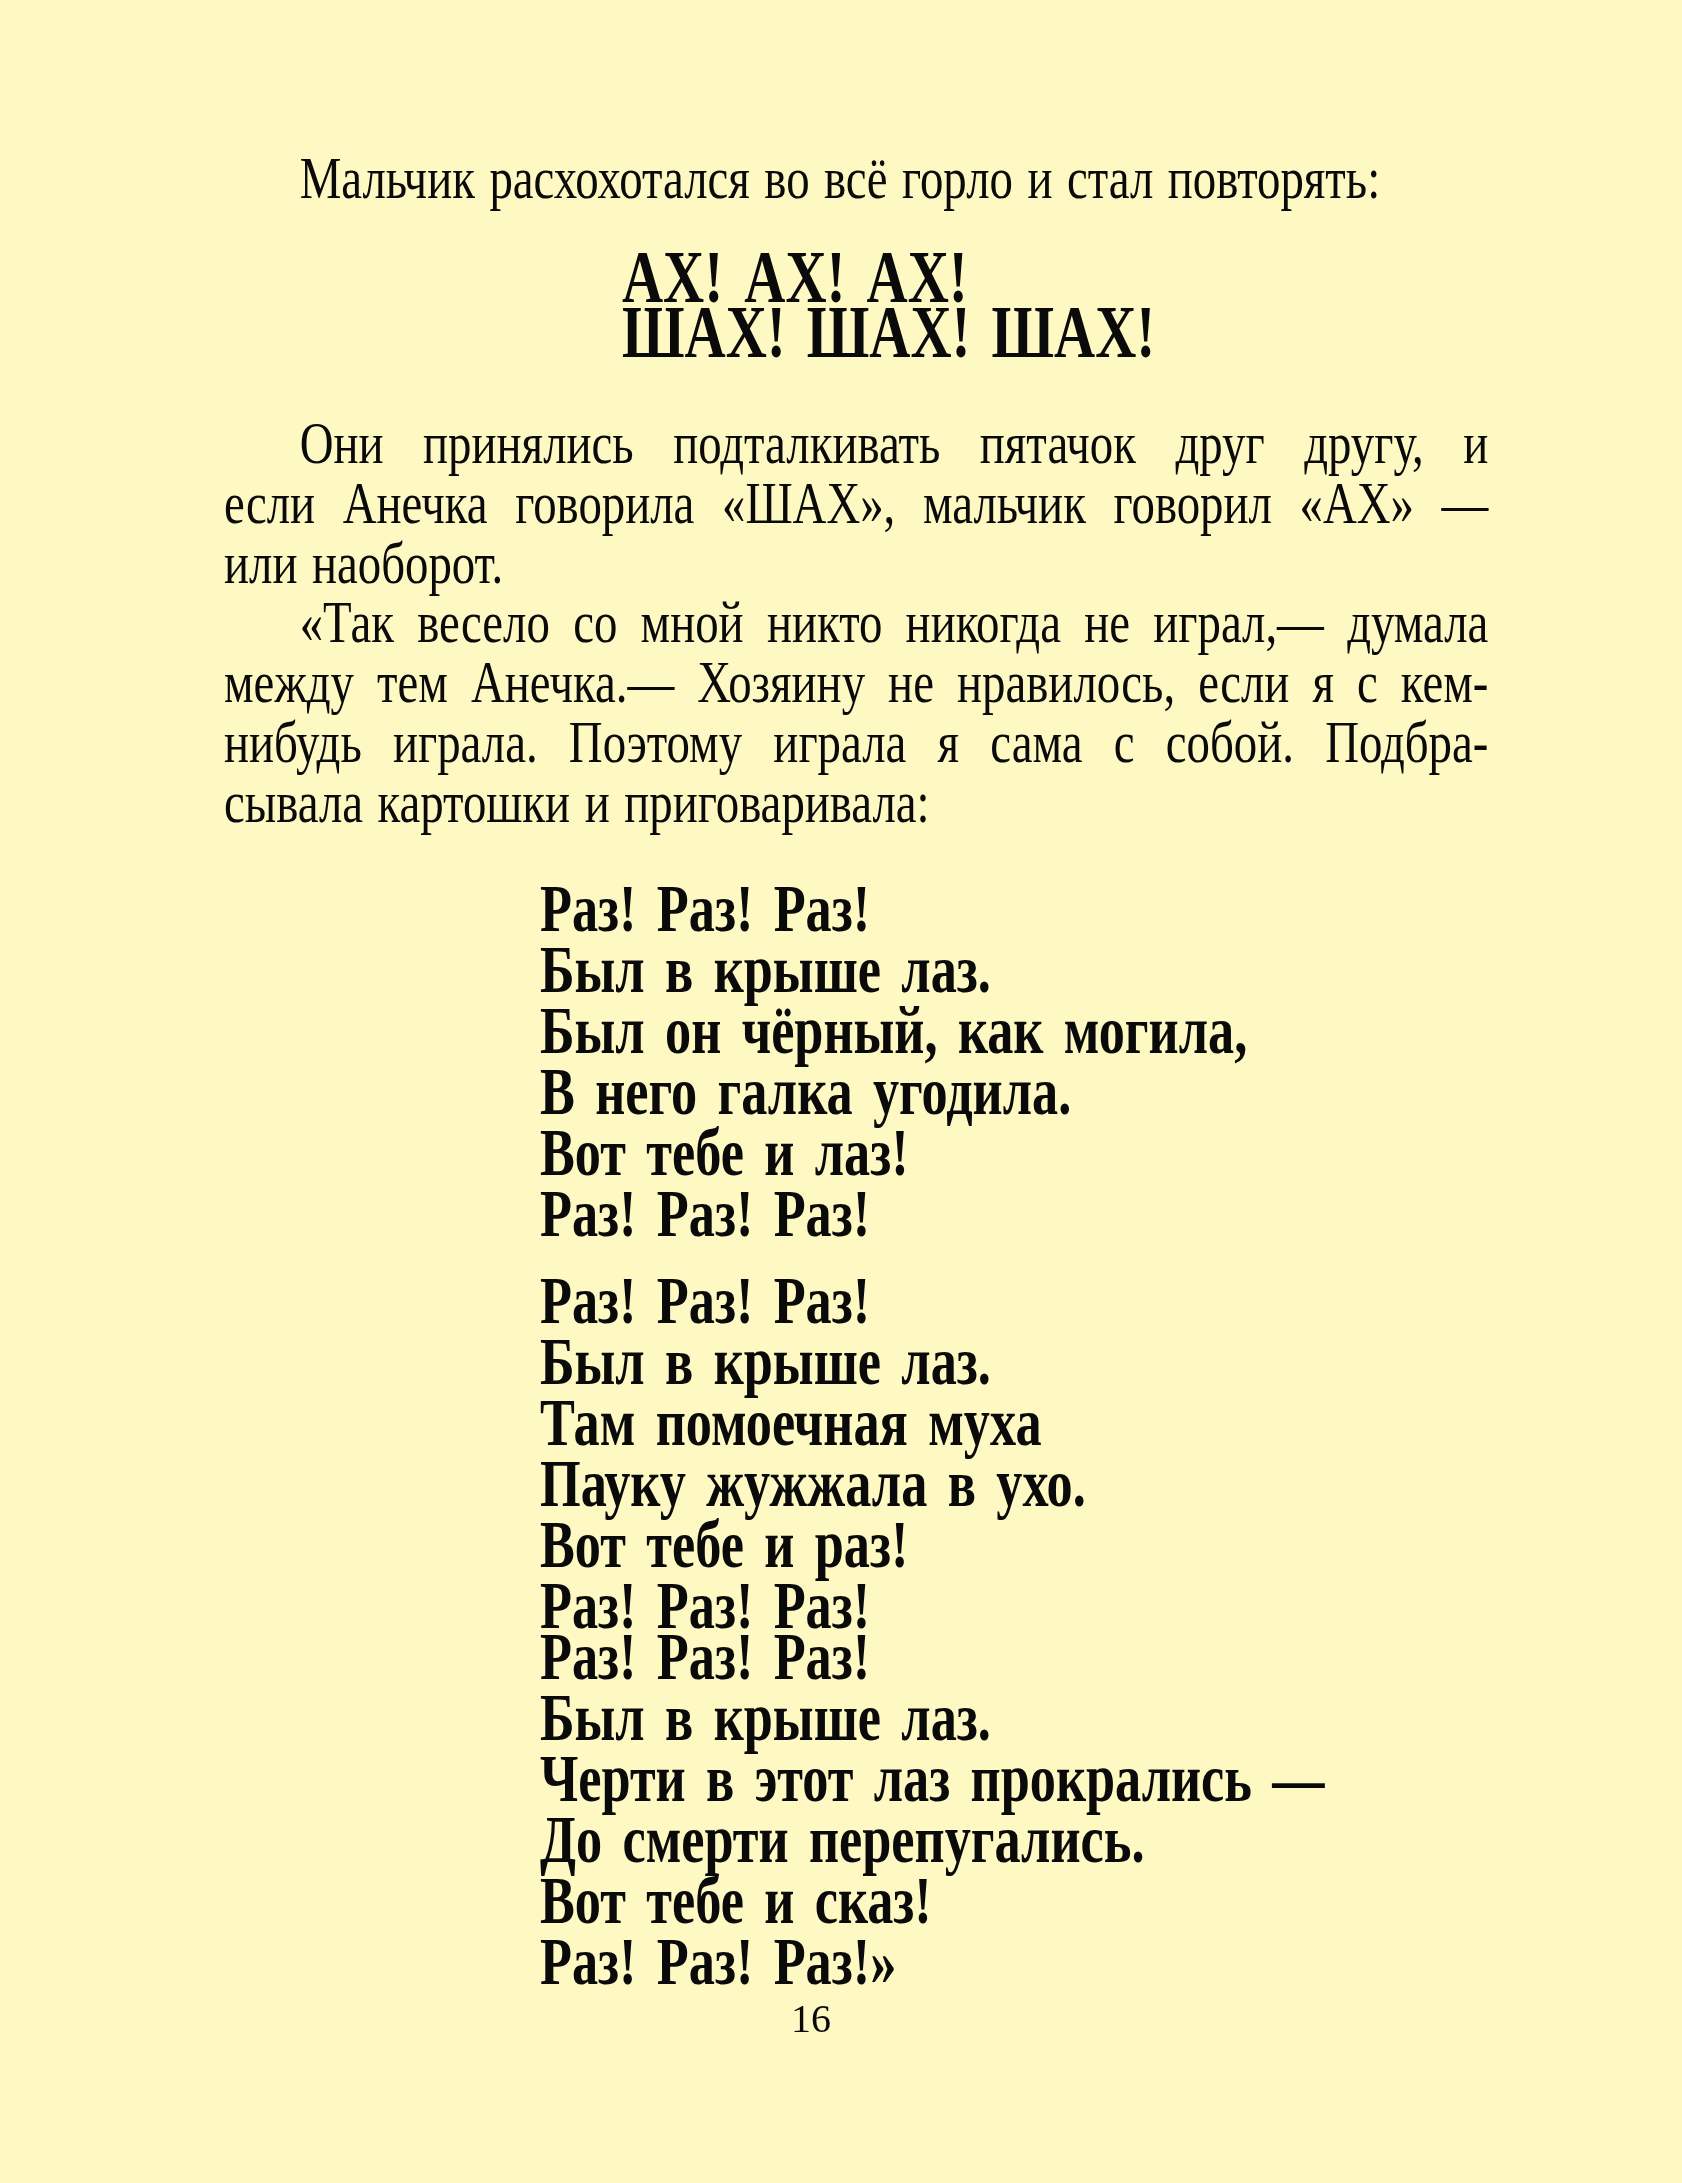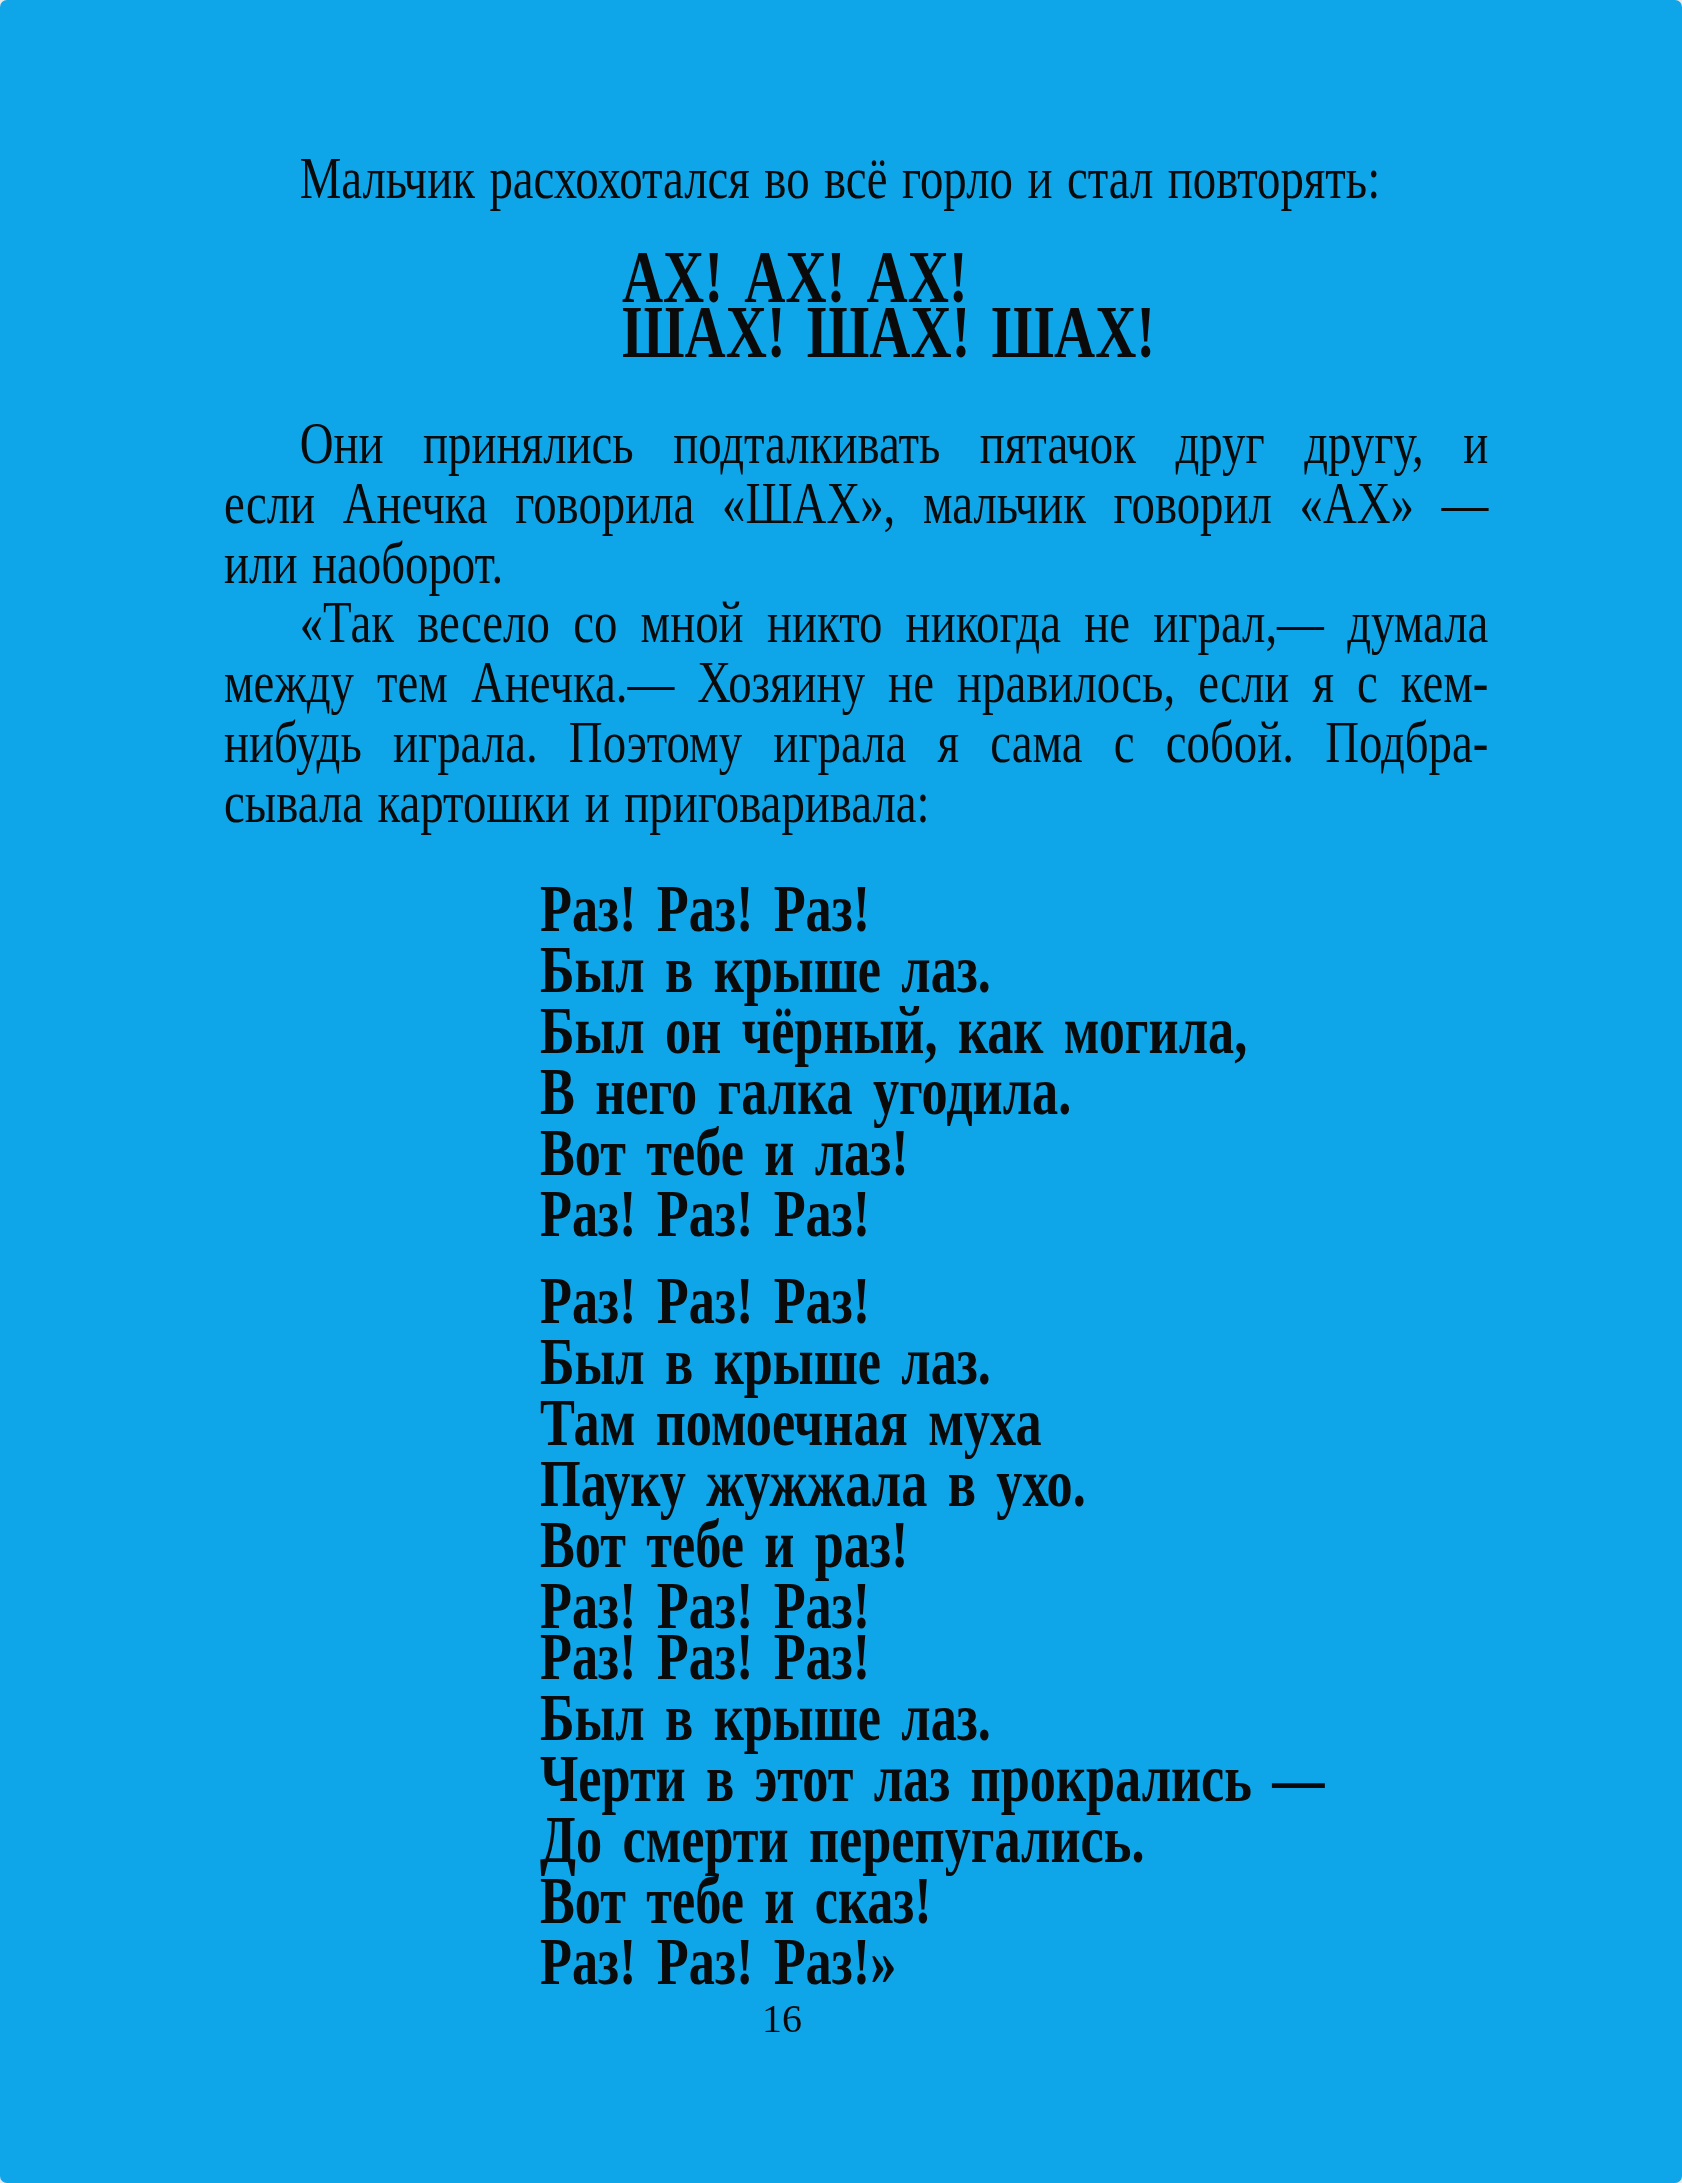--- a/index.html
+++ b/index.html
@@ -1,23 +1,22 @@
 <!DOCTYPE html>
 <html style="font-size:7.1px"><head>
 <meta charset="utf-8">
 <style>
   html,body{margin:0;padding:0;background:#e8e8e8;}
   .page{
     position:relative;
     width:1682px;height:2183px;
-    background:#0ea5e9;
+    background:#fef9c3;
     color:#0a0a0a;
     font-family:"Liberation Serif","DejaVu Serif",serif;
     overflow:hidden;
-    border-radius:7px;
   }
   
   .prose{
     position:absolute;left:224px;width:1621px;
     transform:scaleX(0.78);transform-origin:left top;
   }
   .pline{
     font-size:60px;line-height:60px;
     white-space:nowrap;
     text-align:justify;text-align-last:justify;
@@ -44,21 +43,21 @@
   }
   .vline{
     font-size:67px;line-height:61px;
     white-space:nowrap;word-spacing:0.14em;
   }
   .verse1{top:878px;}
   .verse2{top:1270px;}
   .verse3{top:1626px;}
   .pagenum{
     position:absolute;top:1999px;left:762px;width:98px;
-    font-size:40px;line-height:40px;
+    text-align:center;font-size:40px;line-height:40px;
   }
 </style>
 </head>
 <body>
 
 <div class="page">
 
   <div class="prose para1">
     <div class="pline lastline indent">Мальчик расхохотался во всё горло и стал повторять:</div>
   </div>

